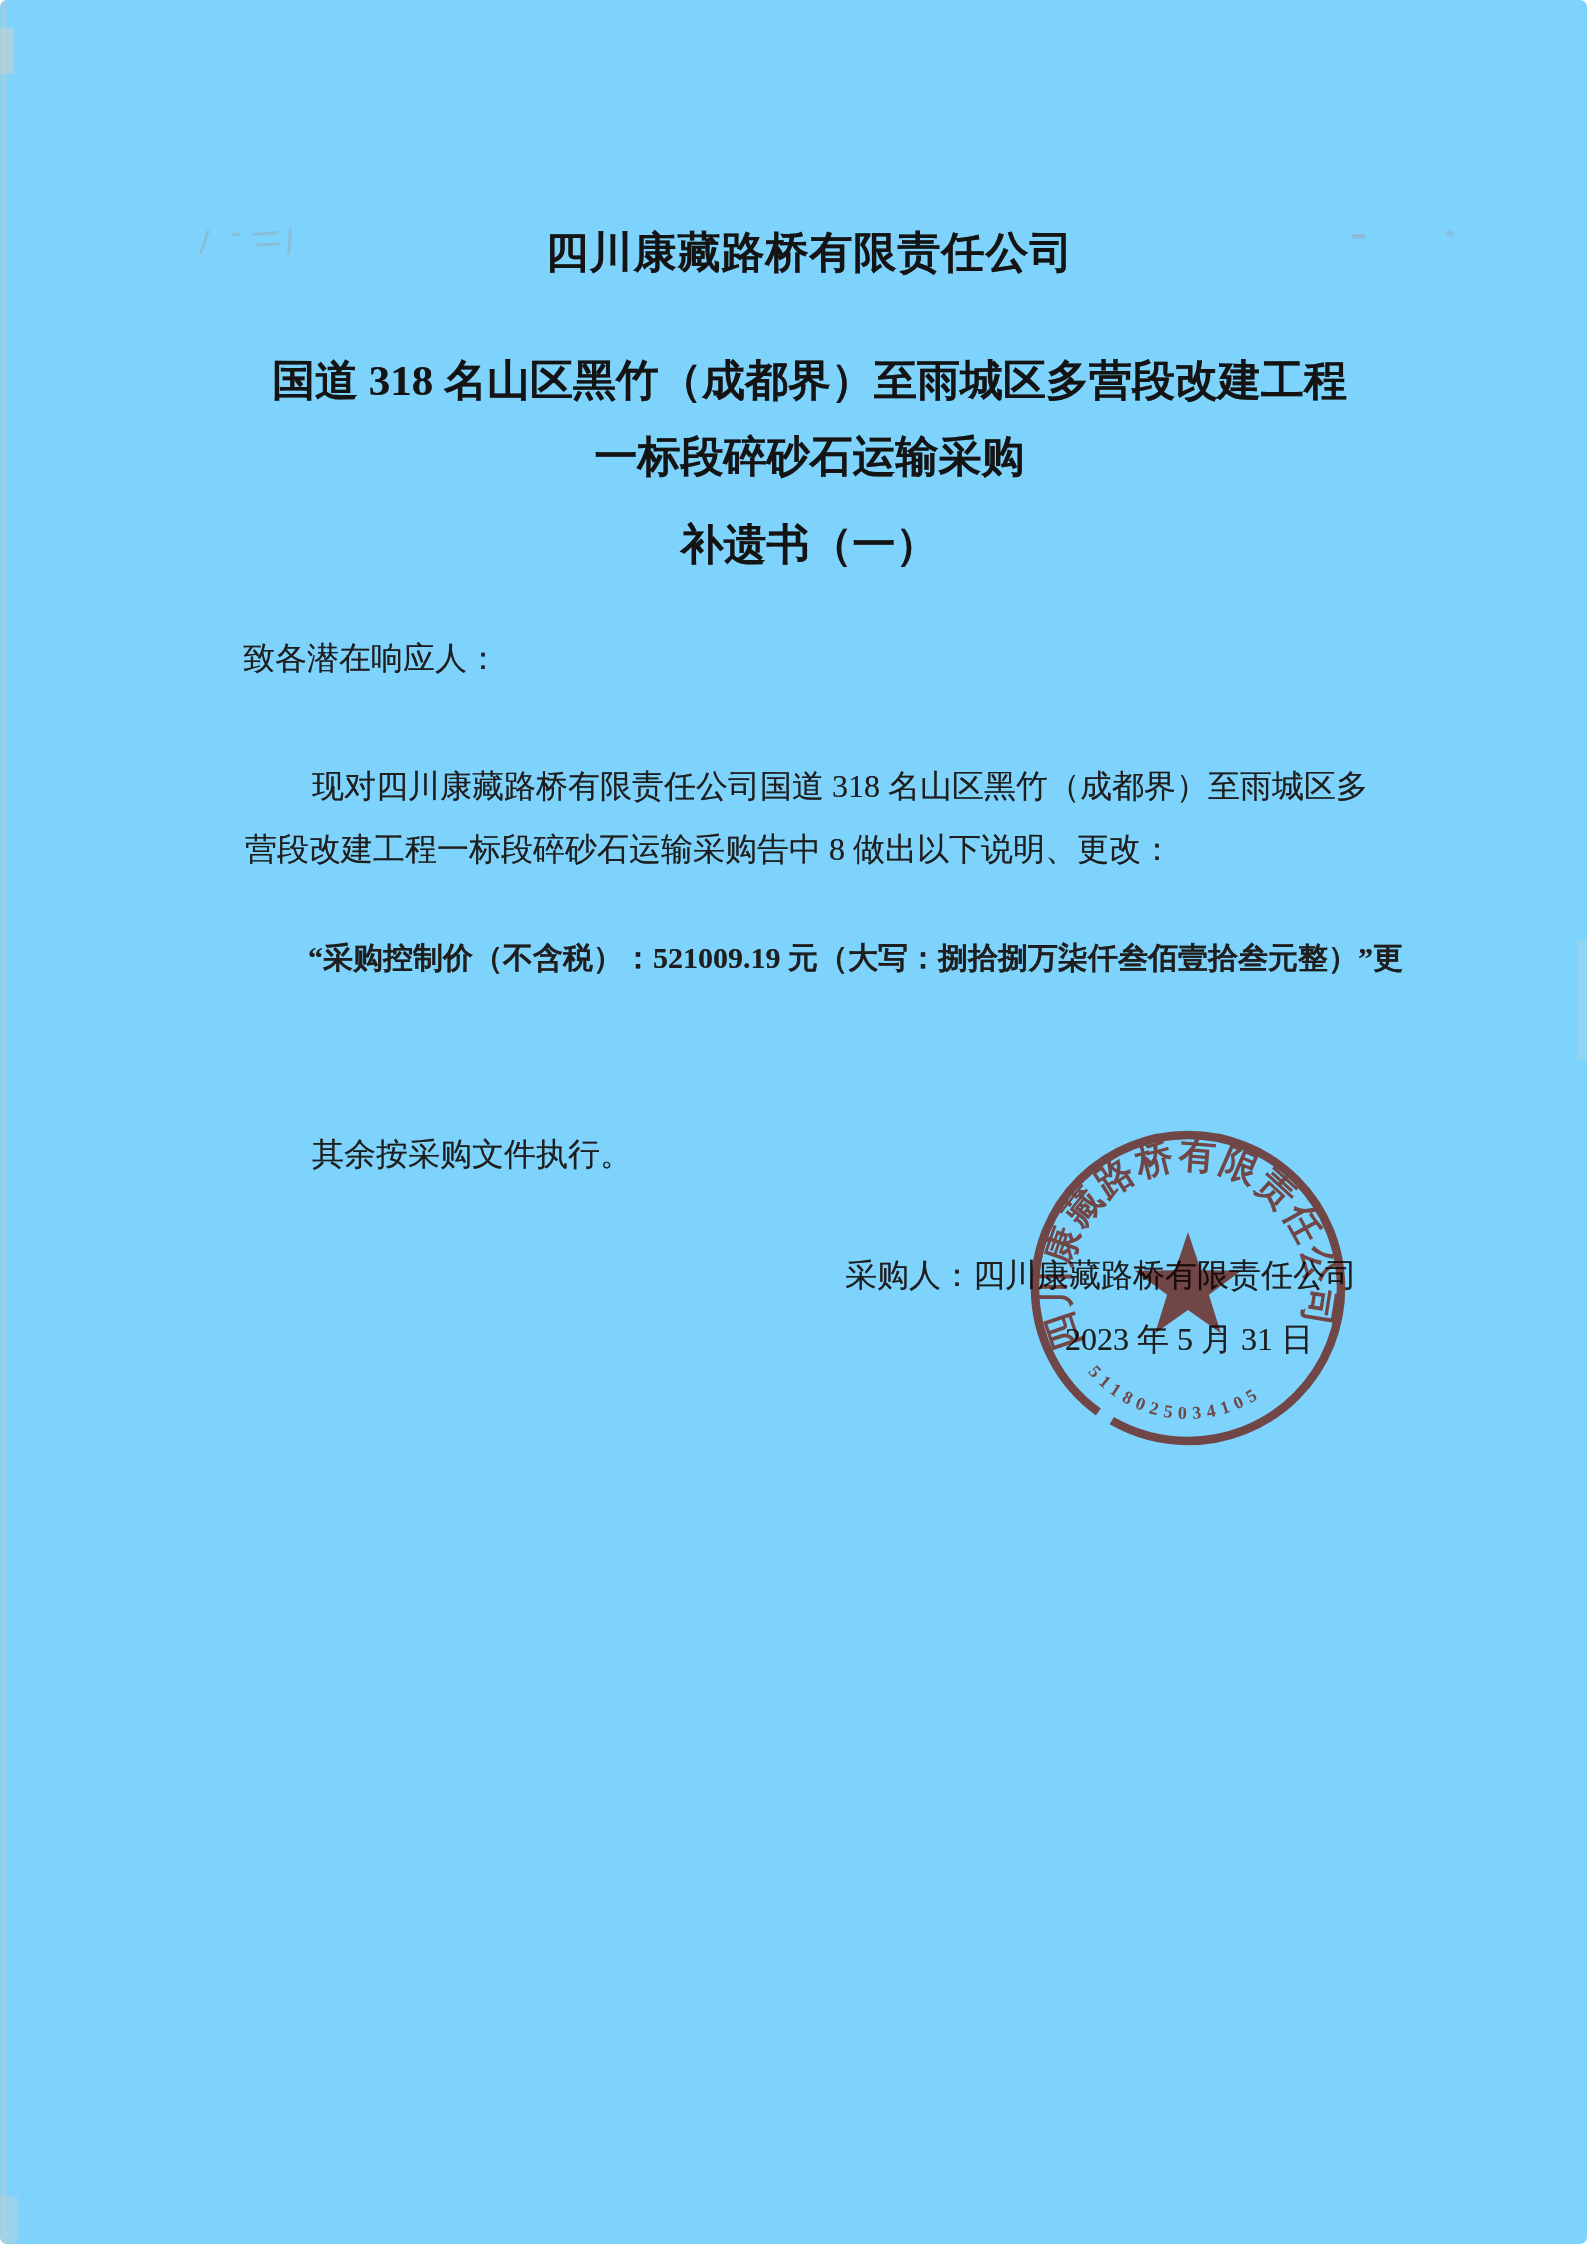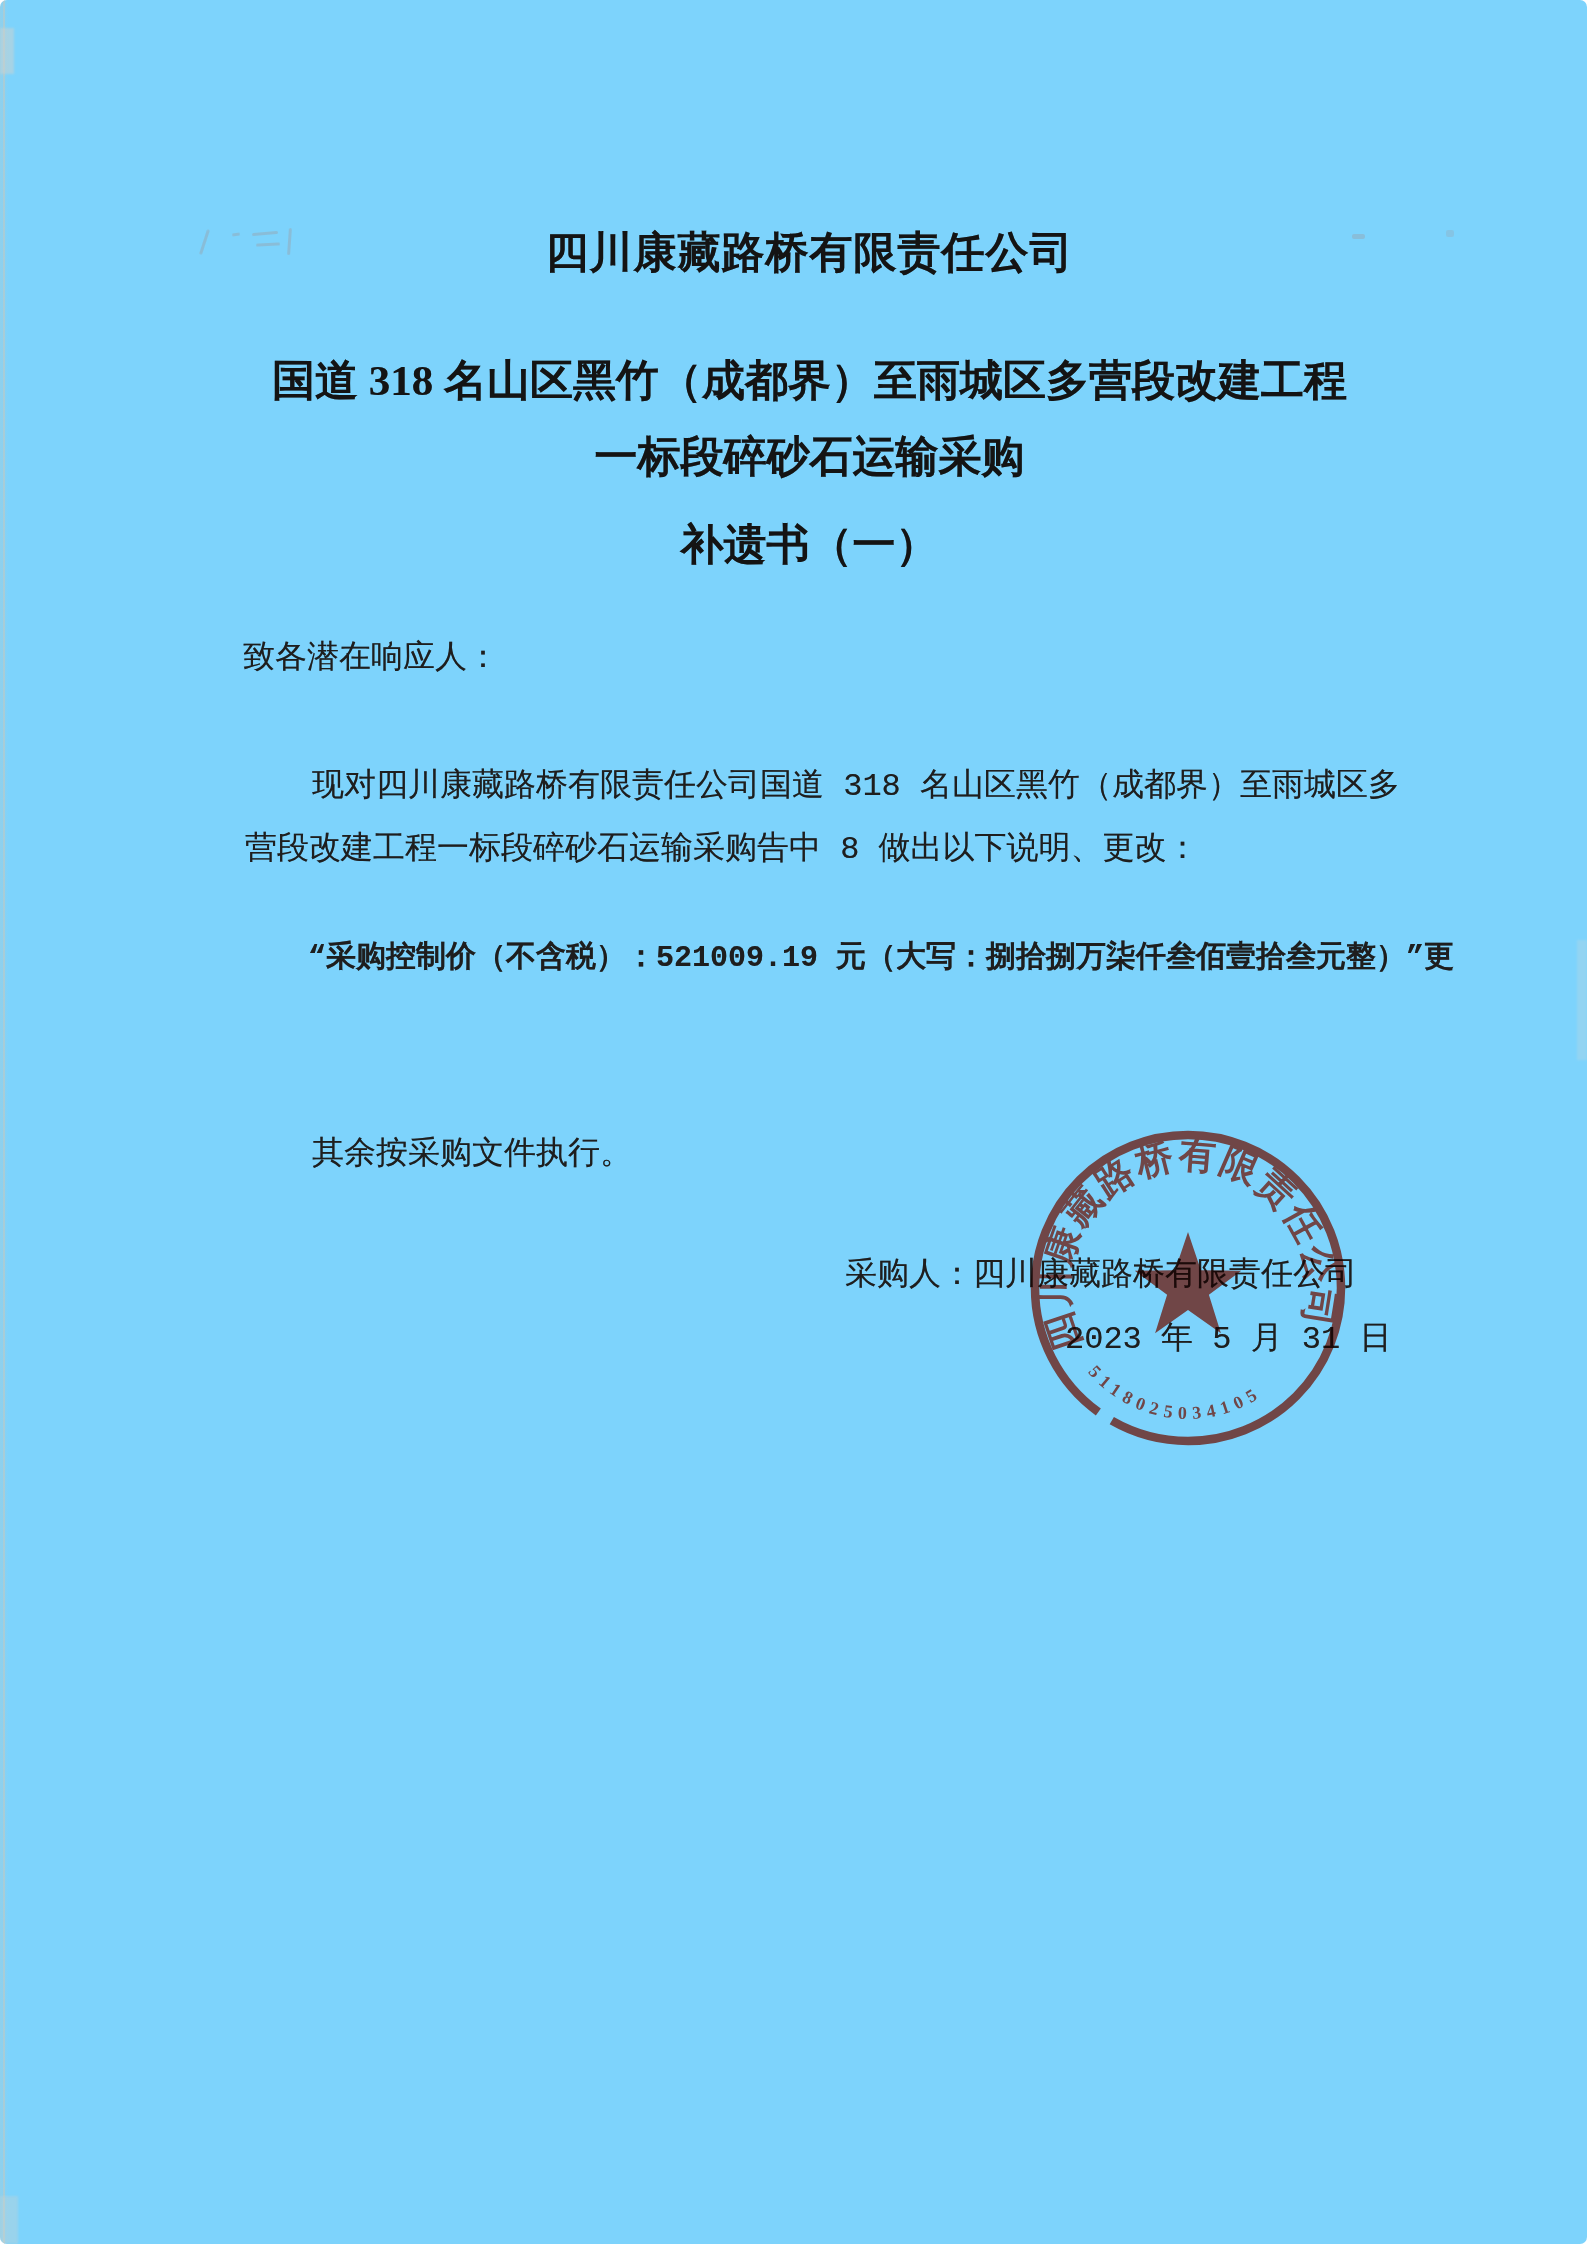--- a/index.html
+++ b/index.html
@@ -5,21 +5,21 @@
   html,body{margin:0;padding:0;background:#ffffff;}
   .page{
     position:relative;
     width:1587px;height:2244px;
     background:#7dd3fc;
     overflow:hidden;
     font-family:"Liberation Serif","DejaVu Serif",serif;
     color:#1e1e1e;
     border-radius:7px;
   }
-  .abs{position:absolute;white-space:nowrap;font-family:Liberation Mono, monospace;}
+  .abs{position:absolute;white-space:nowrap;}
   .soft{text-shadow:0 0 0.4px rgba(40,40,40,.55);}
   
   .headings{position:absolute;left:16px;top:0;width:1587px;text-align:center;}
   .h-line{position:absolute;left:0;width:100%;font-weight:bold;color:#141414;}
   .title{top:224px;font-size:43px;letter-spacing:1px;}
   .h1{top:352px;font-size:43px;}
   .h2{top:428px;font-size:43px;}
   .h3{top:516px;font-size:43px;}
   .body-line{font-size:32px;line-height:1.18;}
   .bold-line{font-size:30px;font-weight:bold;line-height:1.2;}

